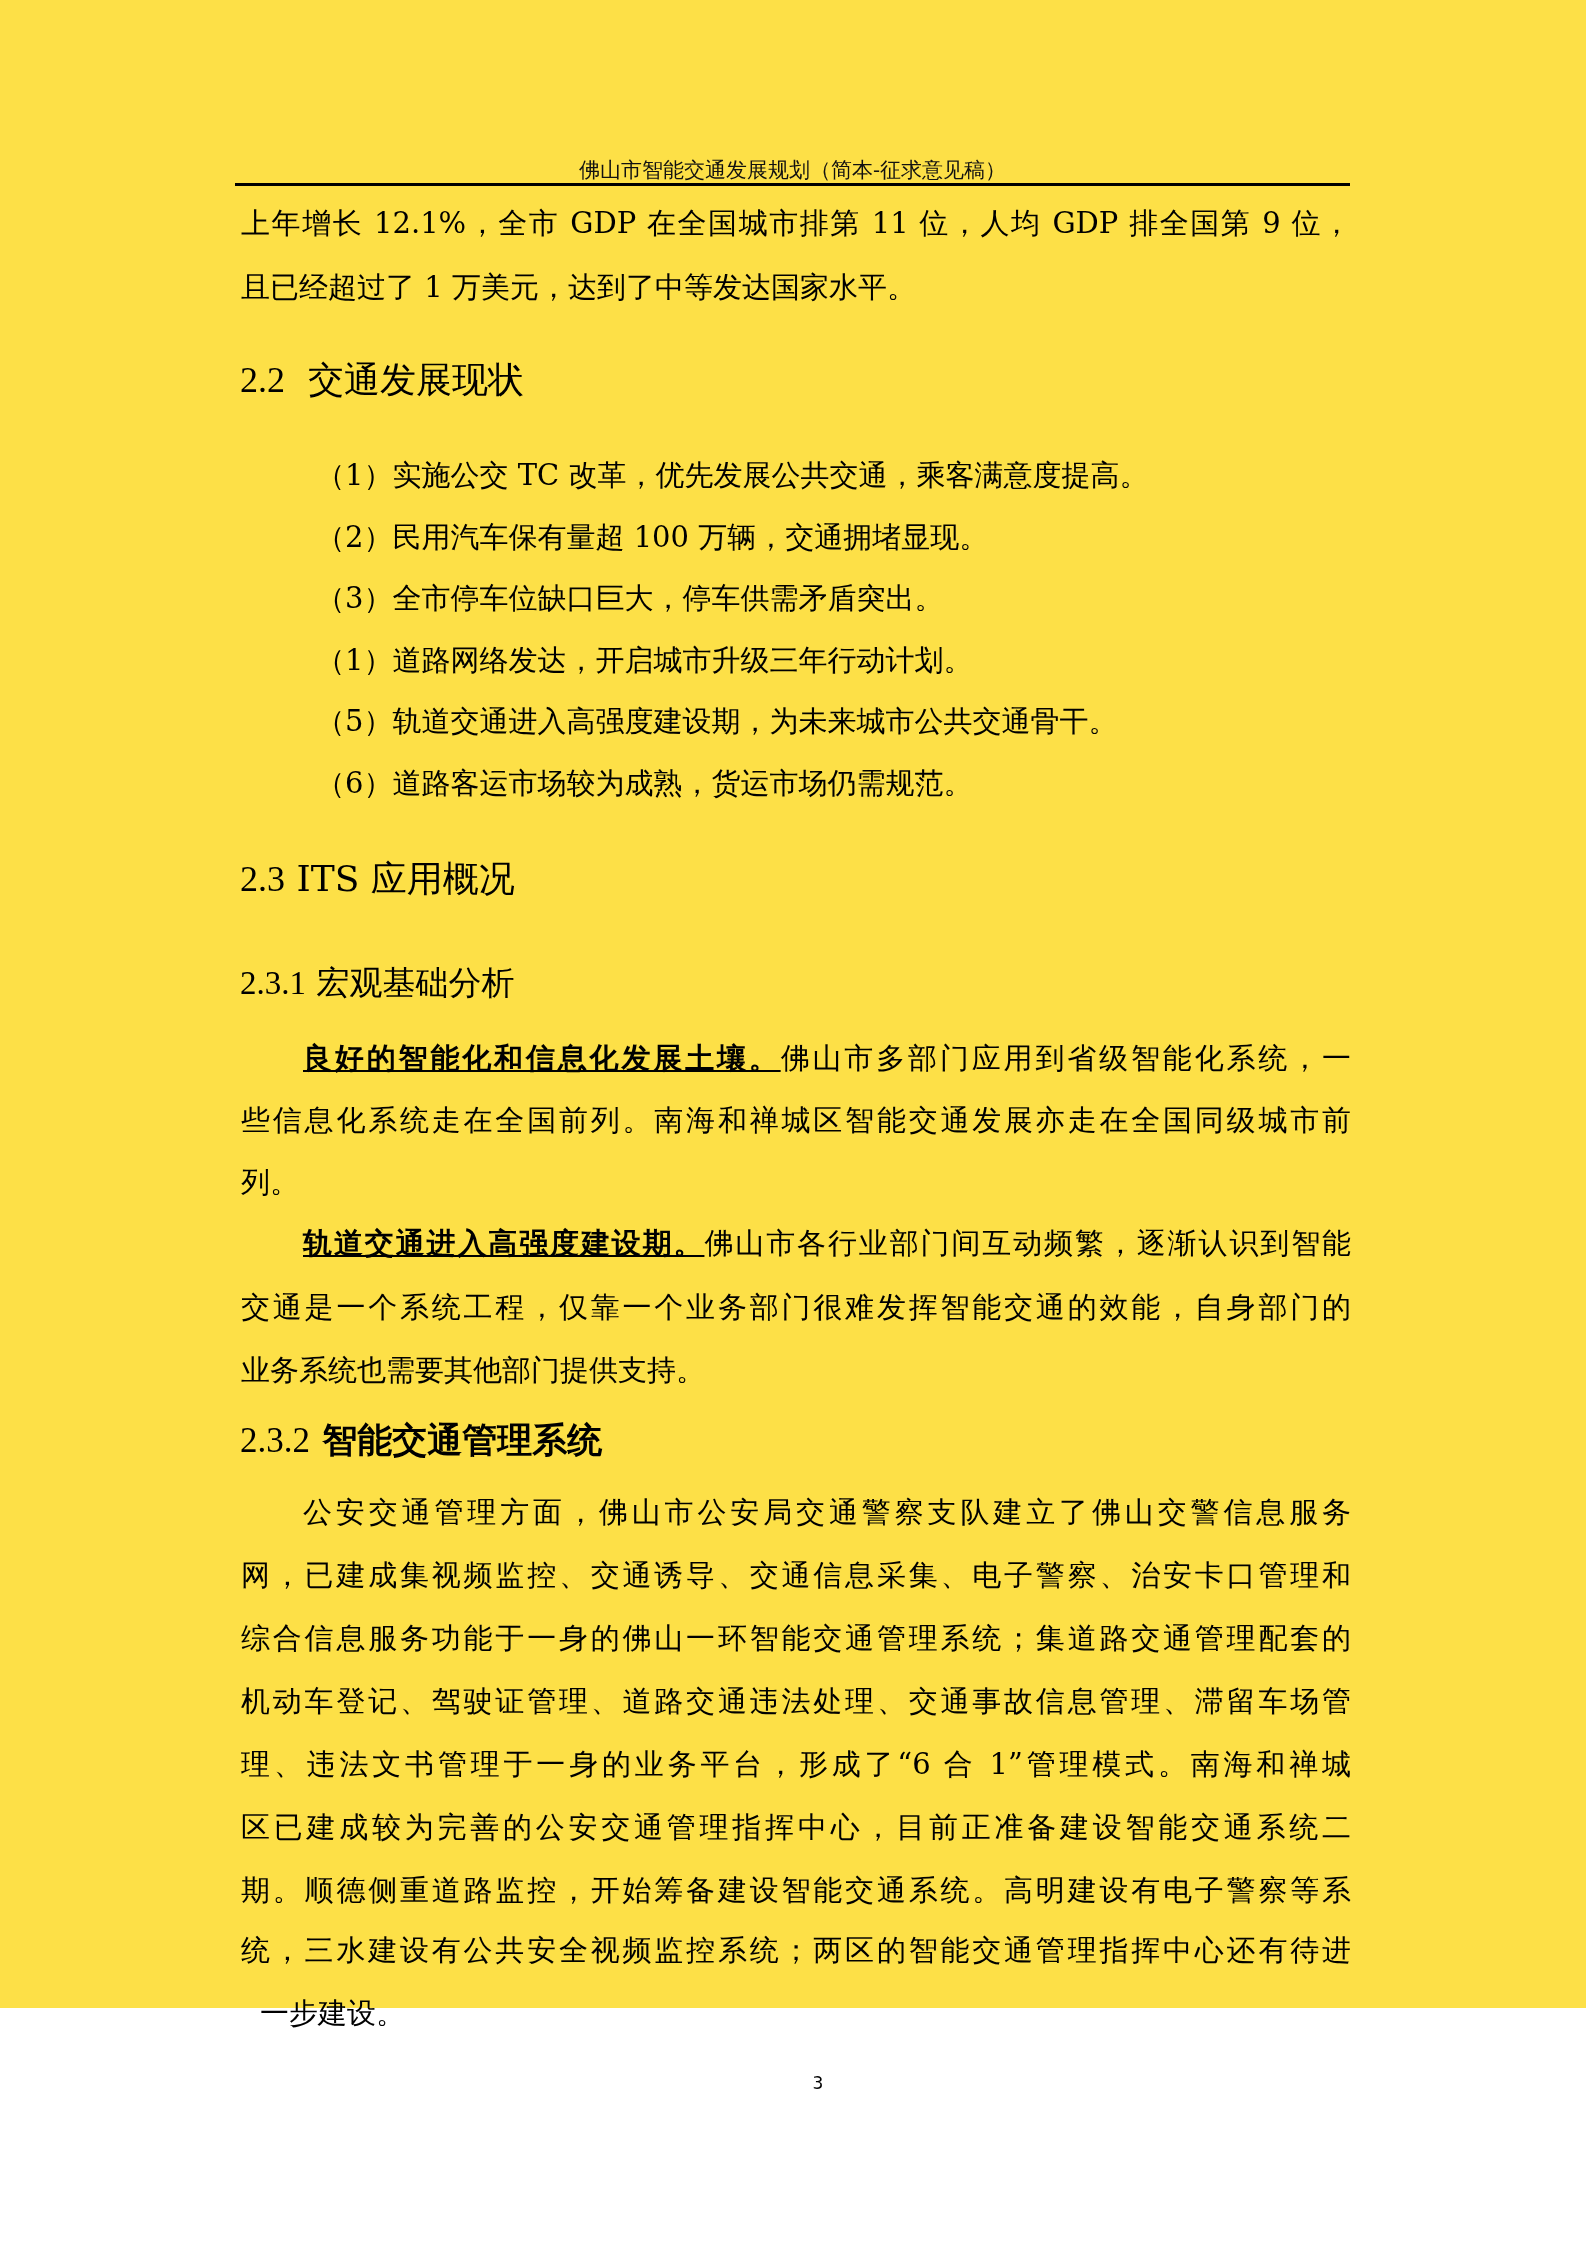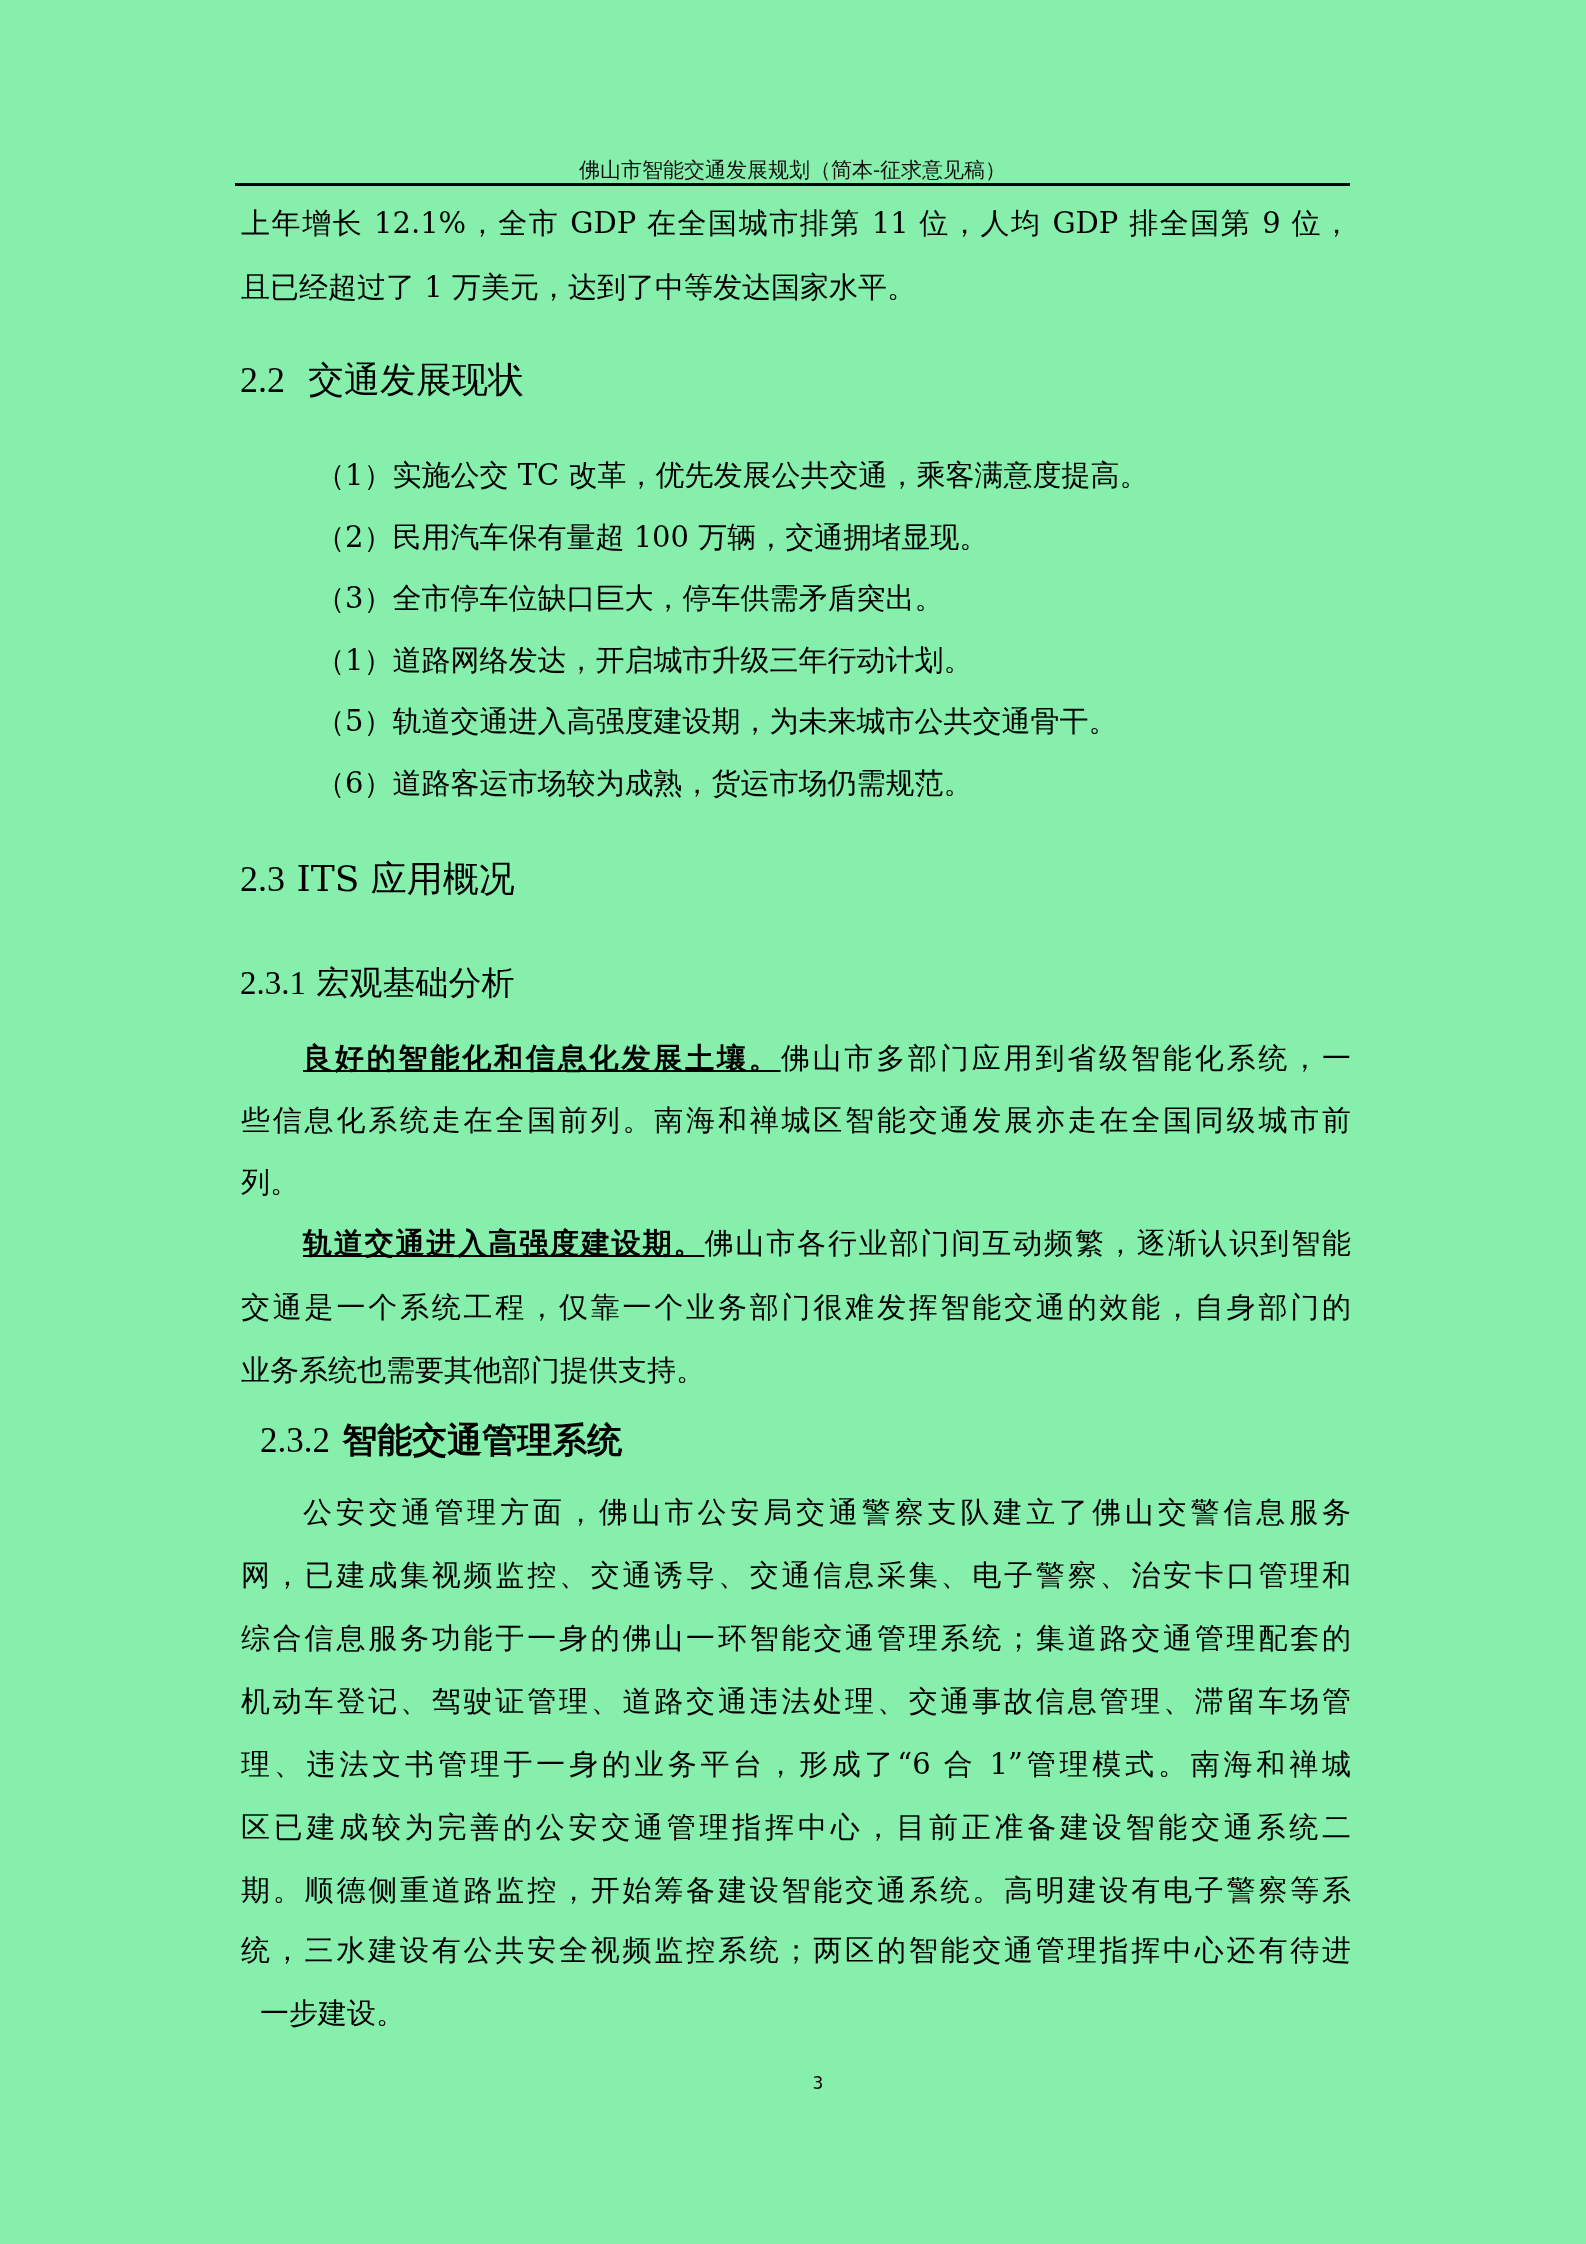--- a/index.html
+++ b/index.html
@@ -1,30 +1,30 @@
 <!DOCTYPE html>
 <html><head>
 <meta charset="utf-8">
 <style>
   html, body { margin: 0; padding: 0; background: #ffffff; }
   body { width: 1586px; height: 2244px; position: relative; overflow: hidden;
          font-family: "DejaVu Serif", "Liberation Serif", serif; color: #000; }
-  .page { position: absolute; left: 0; top: 0; width: 1586px; height: 2244px; background: #86efac; }
+  .page { position: absolute; left: 0; top: 0; width: 1586px; height: 2008px; background: #fde047; }
   .header-title { position: absolute; left: 235px; width: 1115px; top: 156px; height: 28px;
                   text-align: center; font-size: 21px; line-height: 28px; color: #111; white-space: nowrap; }
   .header-rule { position: absolute; left: 235px; width: 1115px; top: 183px; height: 3px; background: #000; }
   .line { position: absolute; left: 241px; width: 1110px; font-size: 29px; line-height: 40px;
           height: 40px; white-space: nowrap; }
   .justify { text-align: justify; text-align-last: justify; }
   .indent { left: 303px; width: 1048px; }
   .list-item { left: 316px; }
   .h2 { position: absolute; left: 240px; font-size: 36px; line-height: 46px; white-space: nowrap; }
   .h3 { position: absolute; left: 240px; font-size: 33px; line-height: 44px; white-space: nowrap;
         font-family: "DejaVu Sans", "Liberation Sans", sans-serif; }
-  .h3.heavy { font-size: 35px; font-weight: bold; margin-left: 20px; }
+  .h3.heavy { font-size: 35px; font-weight: bold; }
   .h2 .num, .h3 .num { font-family: "Liberation Serif", serif; font-weight: normal; }
   .bold { font-weight: bold; font-family: "DejaVu Sans", "Liberation Sans", sans-serif; text-decoration: underline; }
   .page-number { position: absolute; left: 806px; width: 24px; top: 2070px; text-align: center;
                  font-family: "DejaVu Sans", "Liberation Sans", sans-serif; font-size: 17px; line-height: 26px; }
 </style>
 </head>
 <body>
 
 <div class="page">
 

